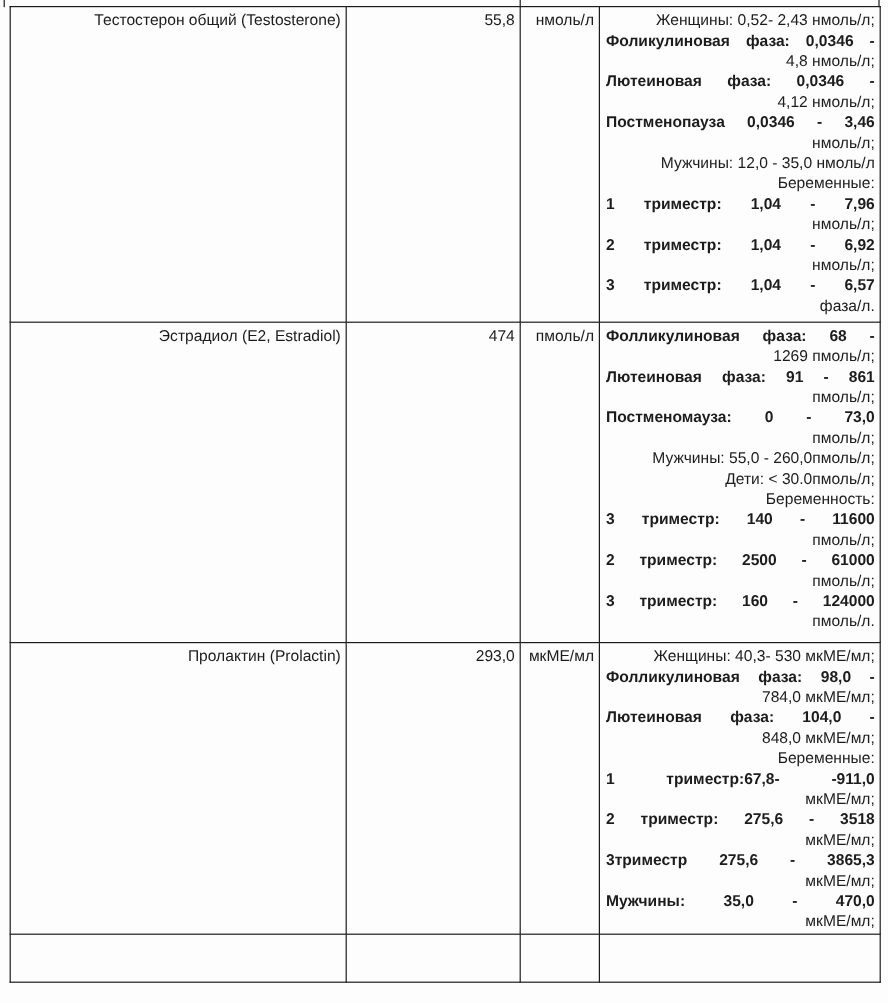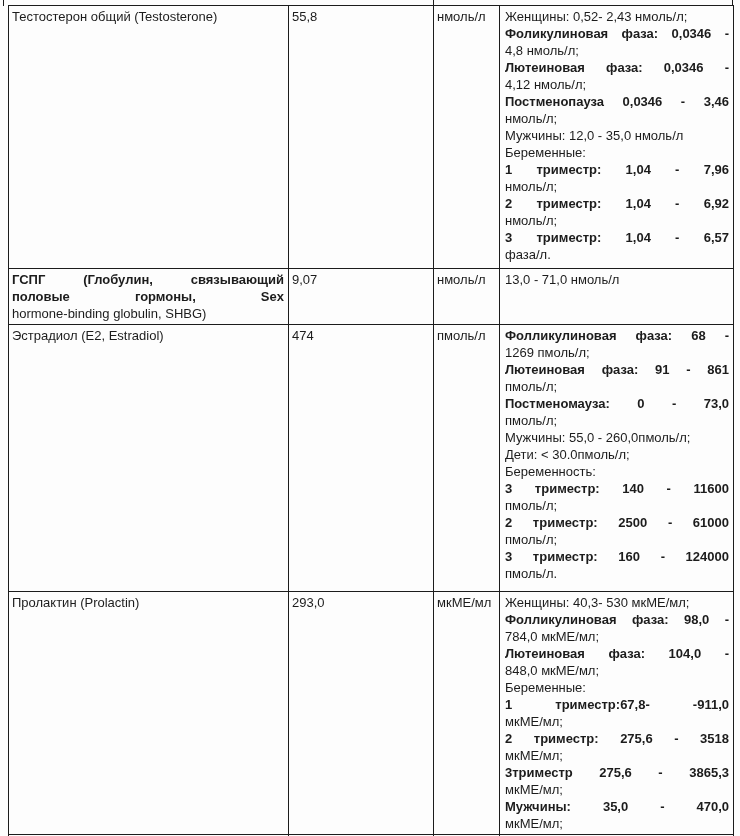--- a/index.html
+++ b/index.html
@@ -12,21 +12,21 @@
   }
   table.results {
     position:absolute; left:8px; top:5px; width:725px;
     border-collapse:collapse; table-layout:fixed;
   }
   td { border:1px solid #1c1c1c; vertical-align:top; padding:2px 4px 2px 3px; }
   td.ref { padding:2px 4px 2px 5px;margin-top:12px; }
   col.c-name{width:280px} col.c-val{width:145px} col.c-unit{width:66px} col.c-ref{width:234px}
   tr.r0 td{height:263px} tr.r1 td{height:53px} tr.r2 td{height:267px}
   tr.r3 td{height:242px} tr.r4 td{height:40px}
-  .ln { text-align:left; white-space:normal; }
+  .ln { text-align:right; white-space:normal; }
   .jl { text-align:justify; text-align-last:justify;font-weight:bold; }
   .tick { position:absolute; top:0; width:1px; height:6px; background:#1c1c1c; }
   .tick-a{left:3px} .tick-b{left:433px} .tick-c{left:732px}
 </style>
 </head>
 <body>
 
 <div class="page">
   <div class="tick tick-a"></div>
   <div class="tick tick-b"></div>
@@ -63,36 +63,20 @@
           <div class="ln">Беременные:</div>
           <div class="ln jl">1 триместр: 1,04 - 7,96</div>
           <div class="ln">нмоль/л;</div>
           <div class="ln jl">2 триместр: 1,04 - 6,92</div>
           <div class="ln">нмоль/л;</div>
           <div class="ln jl">3 триместр: 1,04 - 6,57</div>
           <div class="ln">фаза/л.</div>
         </td>
       </tr>
 
-      <tr class="r1">
-        <td class="name">
-          <div class="ln jl">ГСПГ (Глобулин, связывающий</div>
-          <div class="ln jl">половые гормоны, Sex</div>
-          <div class="ln">hormone-binding globulin, SHBG)</div>
-        </td>
-        <td class="val">
-          <div class="ln">9,07</div>
-        </td>
-        <td class="unit">
-          <div class="ln">нмоль/л</div>
-        </td>
-        <td class="ref">
-          <div class="ln">13,0 - 71,0 нмоль/л</div>
-        </td>
-      </tr>
 
       <tr class="r2">
         <td class="name">
           <div class="ln">Эстрадиол (E2, Estradiol)</div>
         </td>
         <td class="val">
           <div class="ln">474</div>
         </td>
         <td class="unit">
           <div class="ln">пмоль/л</div>

